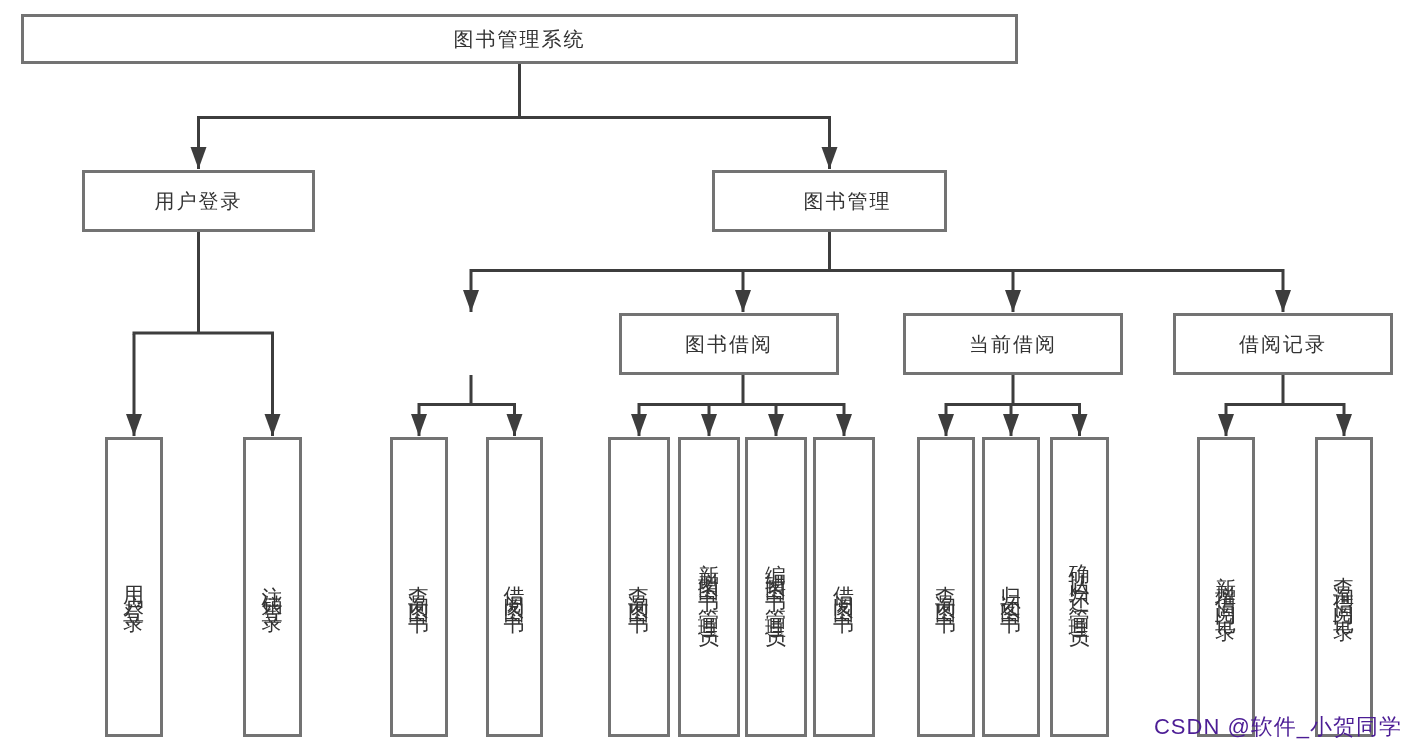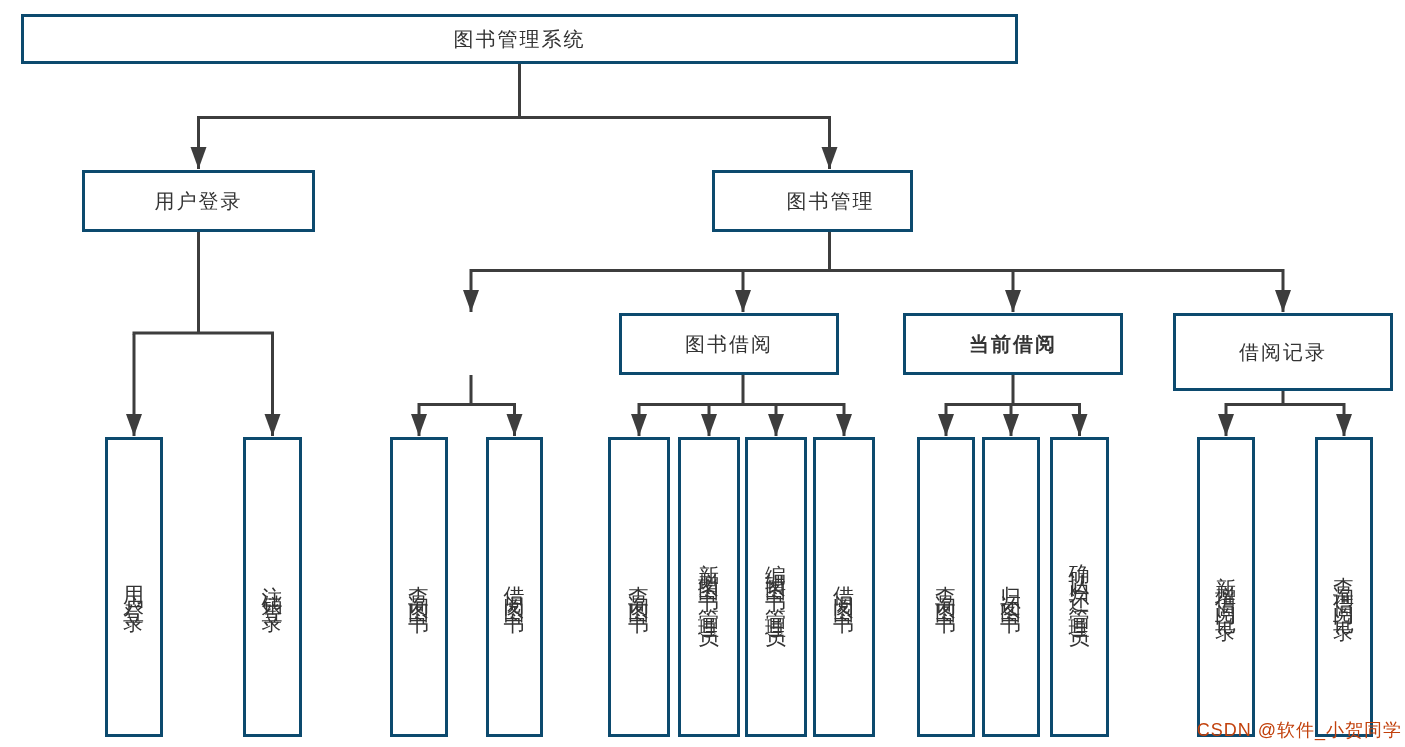--- a/index.html
+++ b/index.html
@@ -7,43 +7,43 @@
     position:relative;
     width:1405px;height:747px;
     background:#ffffff;
     font-family:"Liberation Sans","DejaVu Sans",sans-serif;
     overflow:hidden;
   }
   .wires{position:absolute;left:0;top:0;width:1405px;height:747px;}
   .node{
     position:absolute;
     box-sizing:border-box;
-    border:3px solid #0c4a6e;
+    border:3px solid #737373;
     background:#ffffff;
     display:flex;
     align-items:center;
     justify-content:center;
     color:#333333;
     font-size:20px;
     letter-spacing:2px;
     text-align:right;
   }
   .vnode{
     writing-mode:vertical-rl;
     font-size:21px;
     letter-spacing:9px;
     line-height:1;
     padding:8px 0;
   }
   .watermark{
     position:absolute;
     right:3px;
     bottom:5px;
-    font-size:18px;
-    color:#c2410c;
+    font-size:22px;
+    color:#4c1d95;
     letter-spacing:1px;
     white-space:nowrap;
   }
 </style>
 </head>
 <body>
 
 <div class="canvas">
 
   <svg class="wires" viewBox="0 0 1405 747" xmlns="http://www.w3.org/2000/svg">
@@ -85,25 +85,25 @@
 
       <path d="M1283 375 V406 M1224.5 404.5 H1345.5"></path>
       <line x1="1226" y1="406" x2="1226" y2="436" marker-end="url(#arrow)"></line>
       <line x1="1344" y1="406" x2="1344" y2="436" marker-end="url(#arrow)"></line>
     </g>
   </svg>
 
   <div class="node" style="left:21px;top:14px;width:997px;height:50px;">图书管理系统</div>
 
   <div class="node" style="left:82px;top:170px;width:233px;height:62px;">用户登录</div>
-  <div class="node" style="left:712px;top:170px;width:201px;height:62px;padding-left:36px;">图书管理</div>
+  <div class="node" style="left:712px;top:170px;width:235px;height:62px;padding-left:36px;">图书管理</div>
 
   <div class="node" style="left:619px;top:313px;width:220px;height:62px;">图书借阅</div>
-  <div class="node" style="left:903px;top:313px;width:220px;height:62px;font-weight:bold;">当前借阅</div>
-  <div class="node" style="left:1173px;top:313px;width:220px;height:78px;">借阅记录</div>
+  <div class="node" style="left:903px;top:313px;width:220px;height:62px;">当前借阅</div>
+  <div class="node" style="left:1173px;top:313px;width:220px;height:62px;">借阅记录</div>
 
   <div class="node vnode" style="left:105px;top:437px;width:58px;height:300px;">用户登录</div>
   <div class="node vnode" style="left:243px;top:437px;width:59px;height:300px;">注销登录</div>
 
   <div class="node vnode" style="left:390px;top:437px;width:58px;height:300px;">查询图书</div>
   <div class="node vnode" style="left:486px;top:437px;width:57px;height:300px;">借阅图书</div>
 
   <div class="node vnode" style="left:608px;top:437px;width:62px;height:300px;">查询图书</div>
   <div class="node vnode" style="left:678px;top:437px;width:62px;height:300px;">新增图书（管理员）</div>
   <div class="node vnode" style="left:745px;top:437px;width:62px;height:300px;">编辑图书（管理员）</div>

